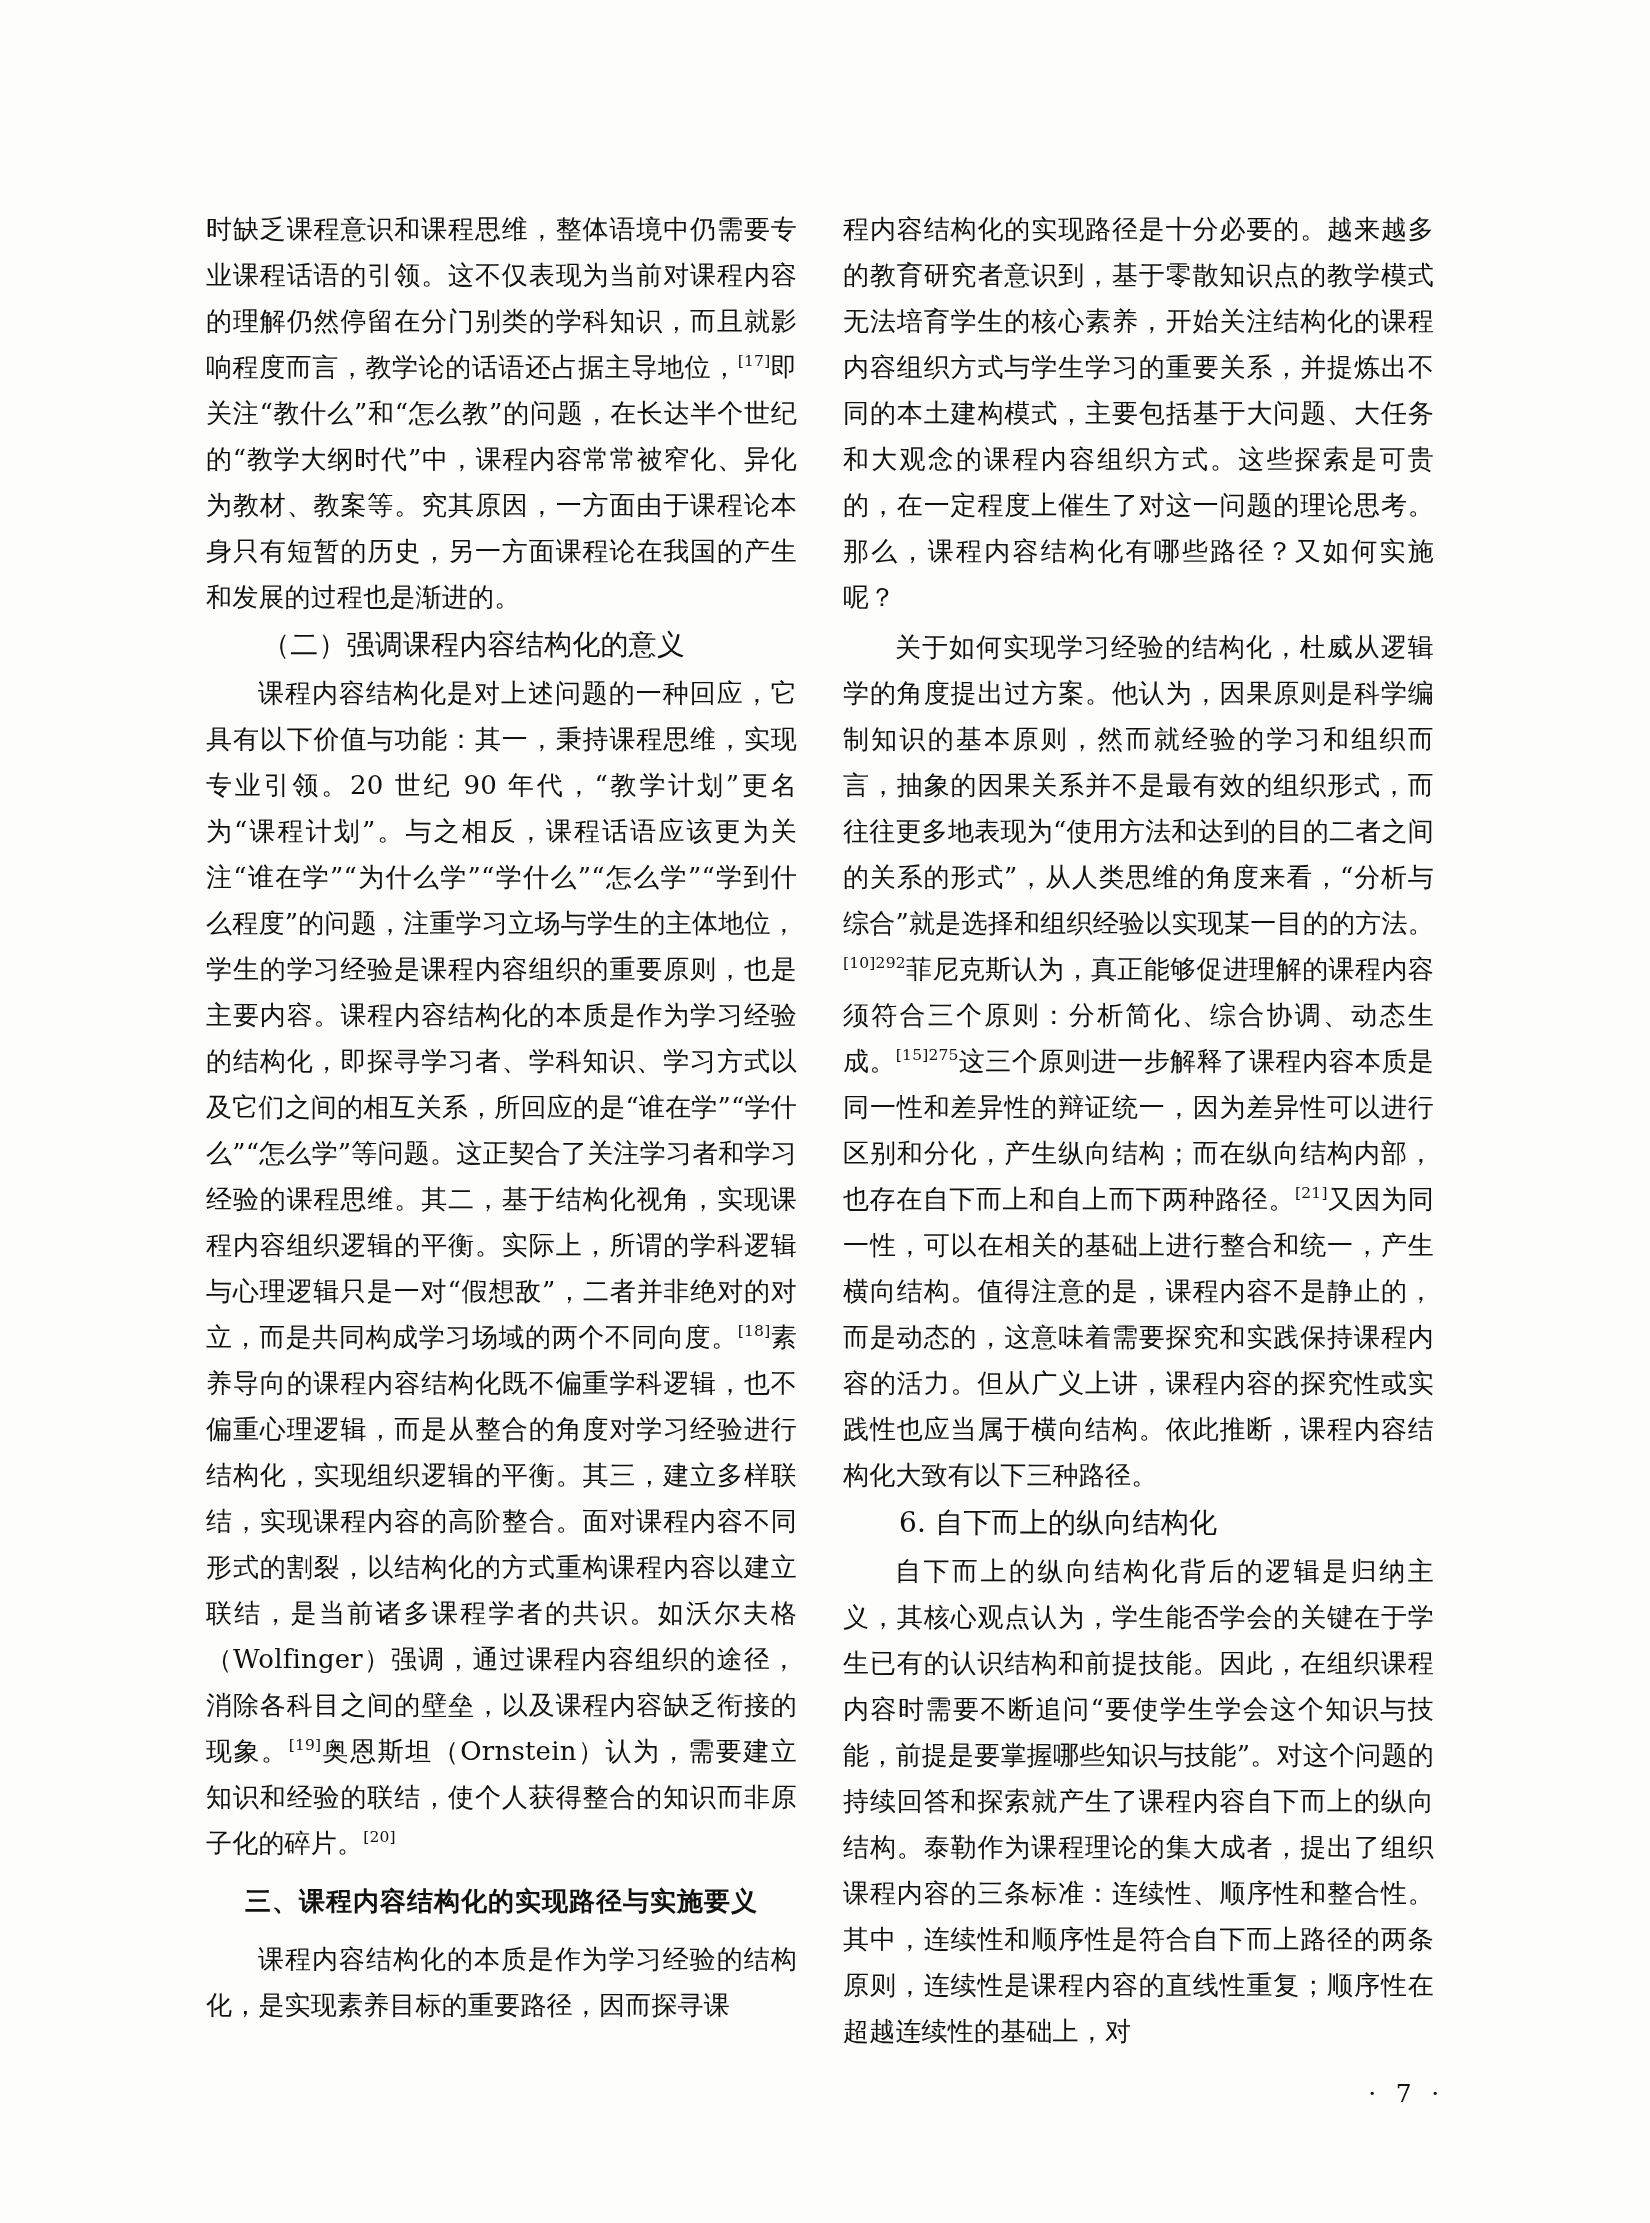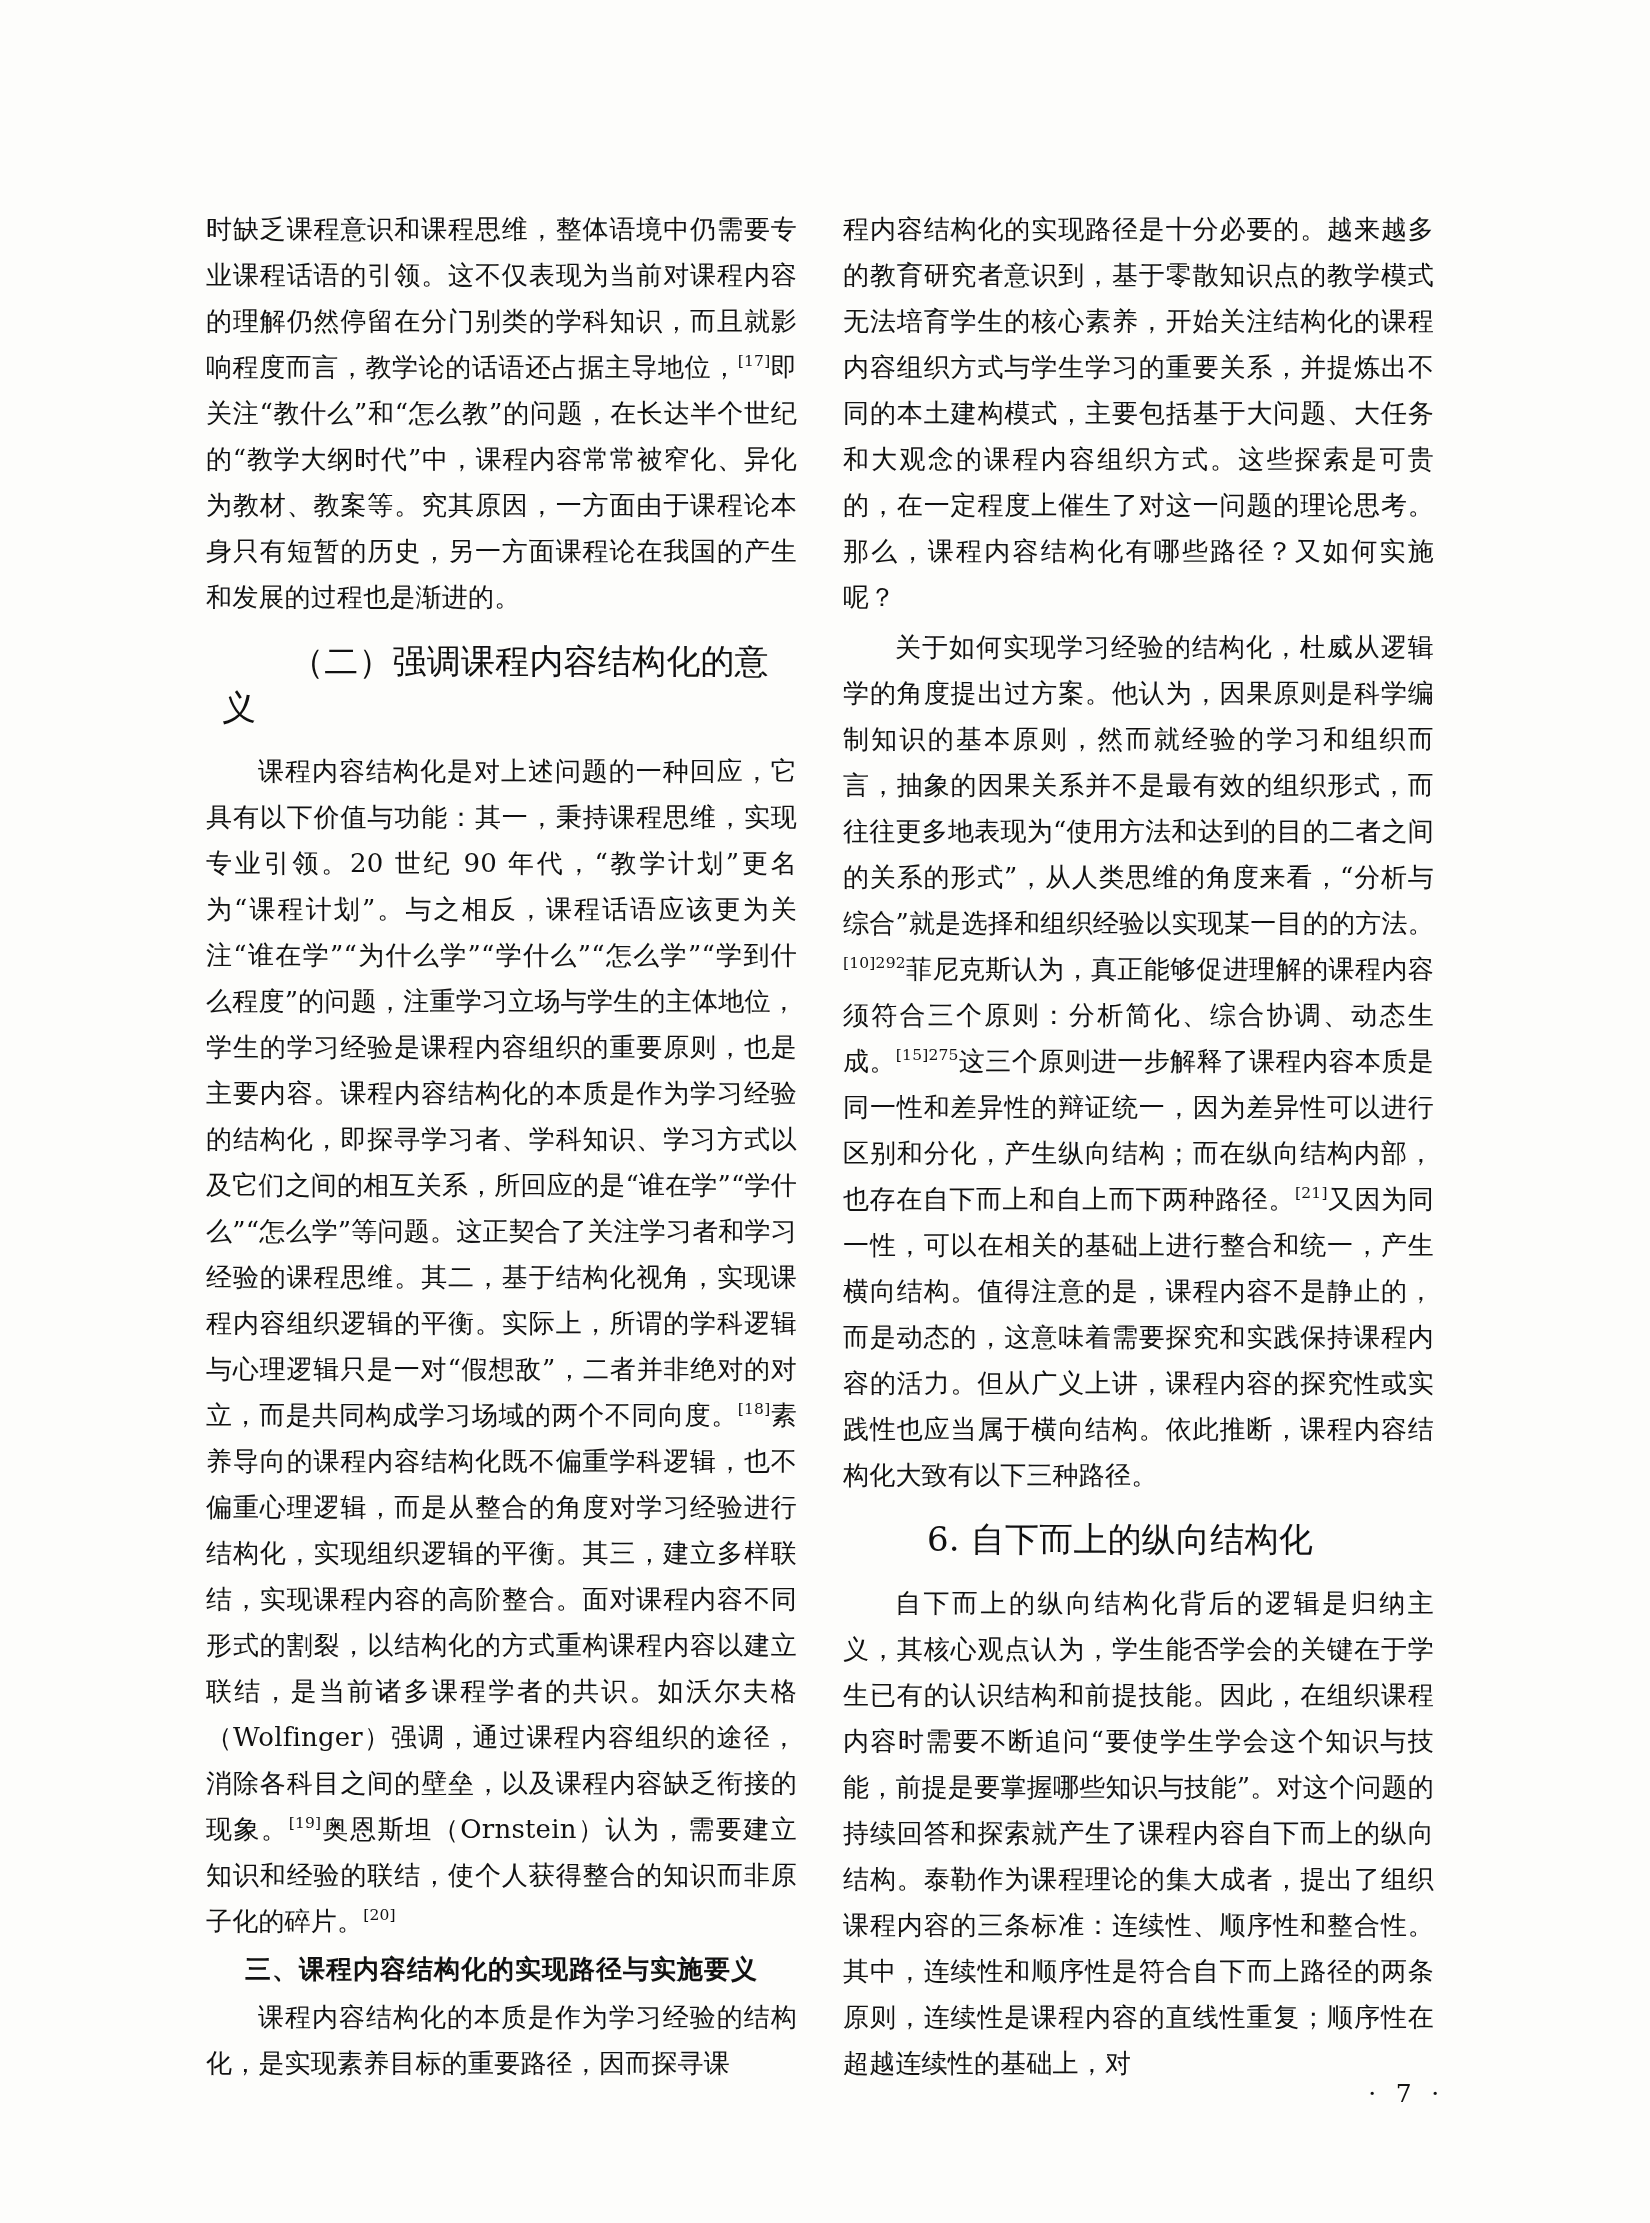--- a/index.html
+++ b/index.html
@@ -42,28 +42,28 @@
     letter-spacing: 0.2px;
     font-family: "DejaVu Serif", "Liberation Serif", serif;
   }
   p.indent {
     text-indent: 2em;
   }
   p.noindent {
     text-indent: 0;
   }
   .sub-head {
-    margin: 16px;
-    font-size: 34px;
+    margin: 0;
+    font-size: 28px;
     line-height: 46px;
     text-indent: 2em;
     text-align: left;
   }
   .section-head {
-    margin: 0;
+    margin: 10px;
     font-size: 26px;
     line-height: 46px;
     text-align: center;
     font-weight: bold;
     font-family: "DejaVu Sans", "Liberation Sans", sans-serif;
     letter-spacing: 1px;
   }
   .sup {
     font-size: 15.5px;
     vertical-align: super;

